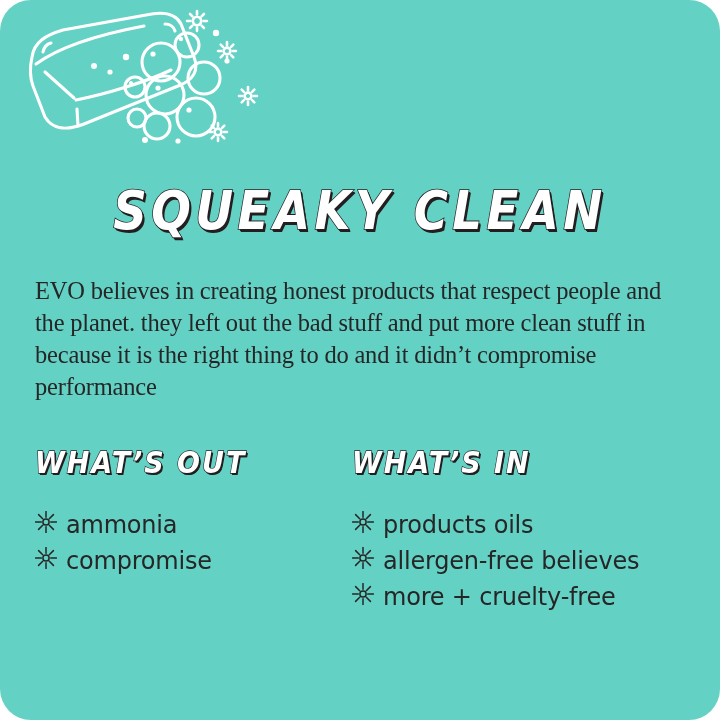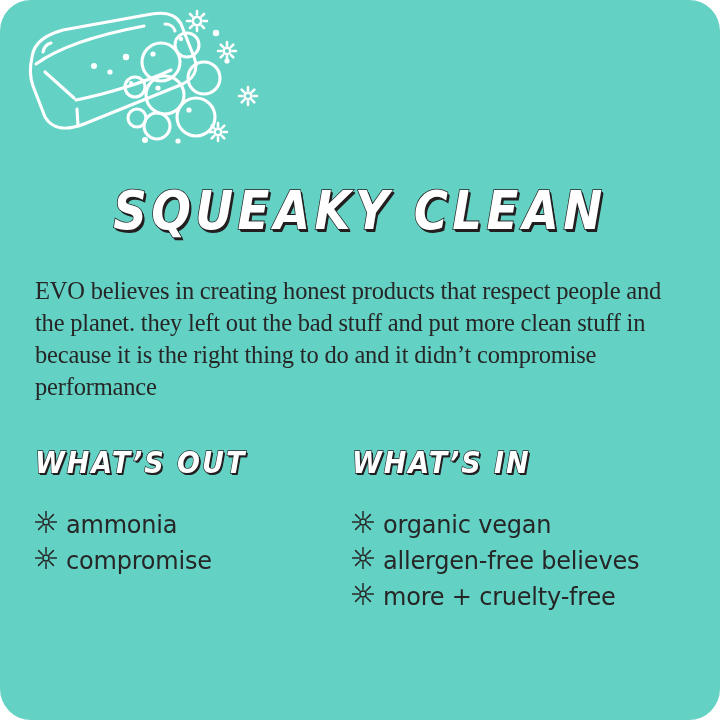--- a/index.html
+++ b/index.html
@@ -228,21 +228,21 @@
     <ul class="bullet-list">
       <li class="bullet-item">
         <span class="bullet-icon">
           <svg viewBox="0 0 22 22" width="22" height="22" fill="none" stroke="#262626" stroke-width="1.5" stroke-linecap="round">
             <circle cx="11" cy="11" r="3.1"></circle>
             <path d="M11 0.5 L11 6.3 M11 15.7 L11 21.5 M0.5 11 L6.3 11 M15.7 11 L21.5 11
                      M3.6 3.6 L7.7 7.7 M14.3 14.3 L18.4 18.4
                      M18.4 3.6 L14.3 7.7 M7.7 14.3 L3.6 18.4"></path>
           </svg>
         </span>
-        <span class="bullet-text">organic vegan</span>
+        <span class="bullet-text">products oils</span>
       </li>
       <li class="bullet-item">
         <span class="bullet-icon">
           <svg viewBox="0 0 22 22" width="22" height="22" fill="none" stroke="#262626" stroke-width="1.5" stroke-linecap="round">
             <circle cx="11" cy="11" r="3.1"></circle>
             <path d="M11 0.5 L11 6.3 M11 15.7 L11 21.5 M0.5 11 L6.3 11 M15.7 11 L21.5 11
                      M3.6 3.6 L7.7 7.7 M14.3 14.3 L18.4 18.4
                      M18.4 3.6 L14.3 7.7 M7.7 14.3 L3.6 18.4"></path>
           </svg>
         </span>

